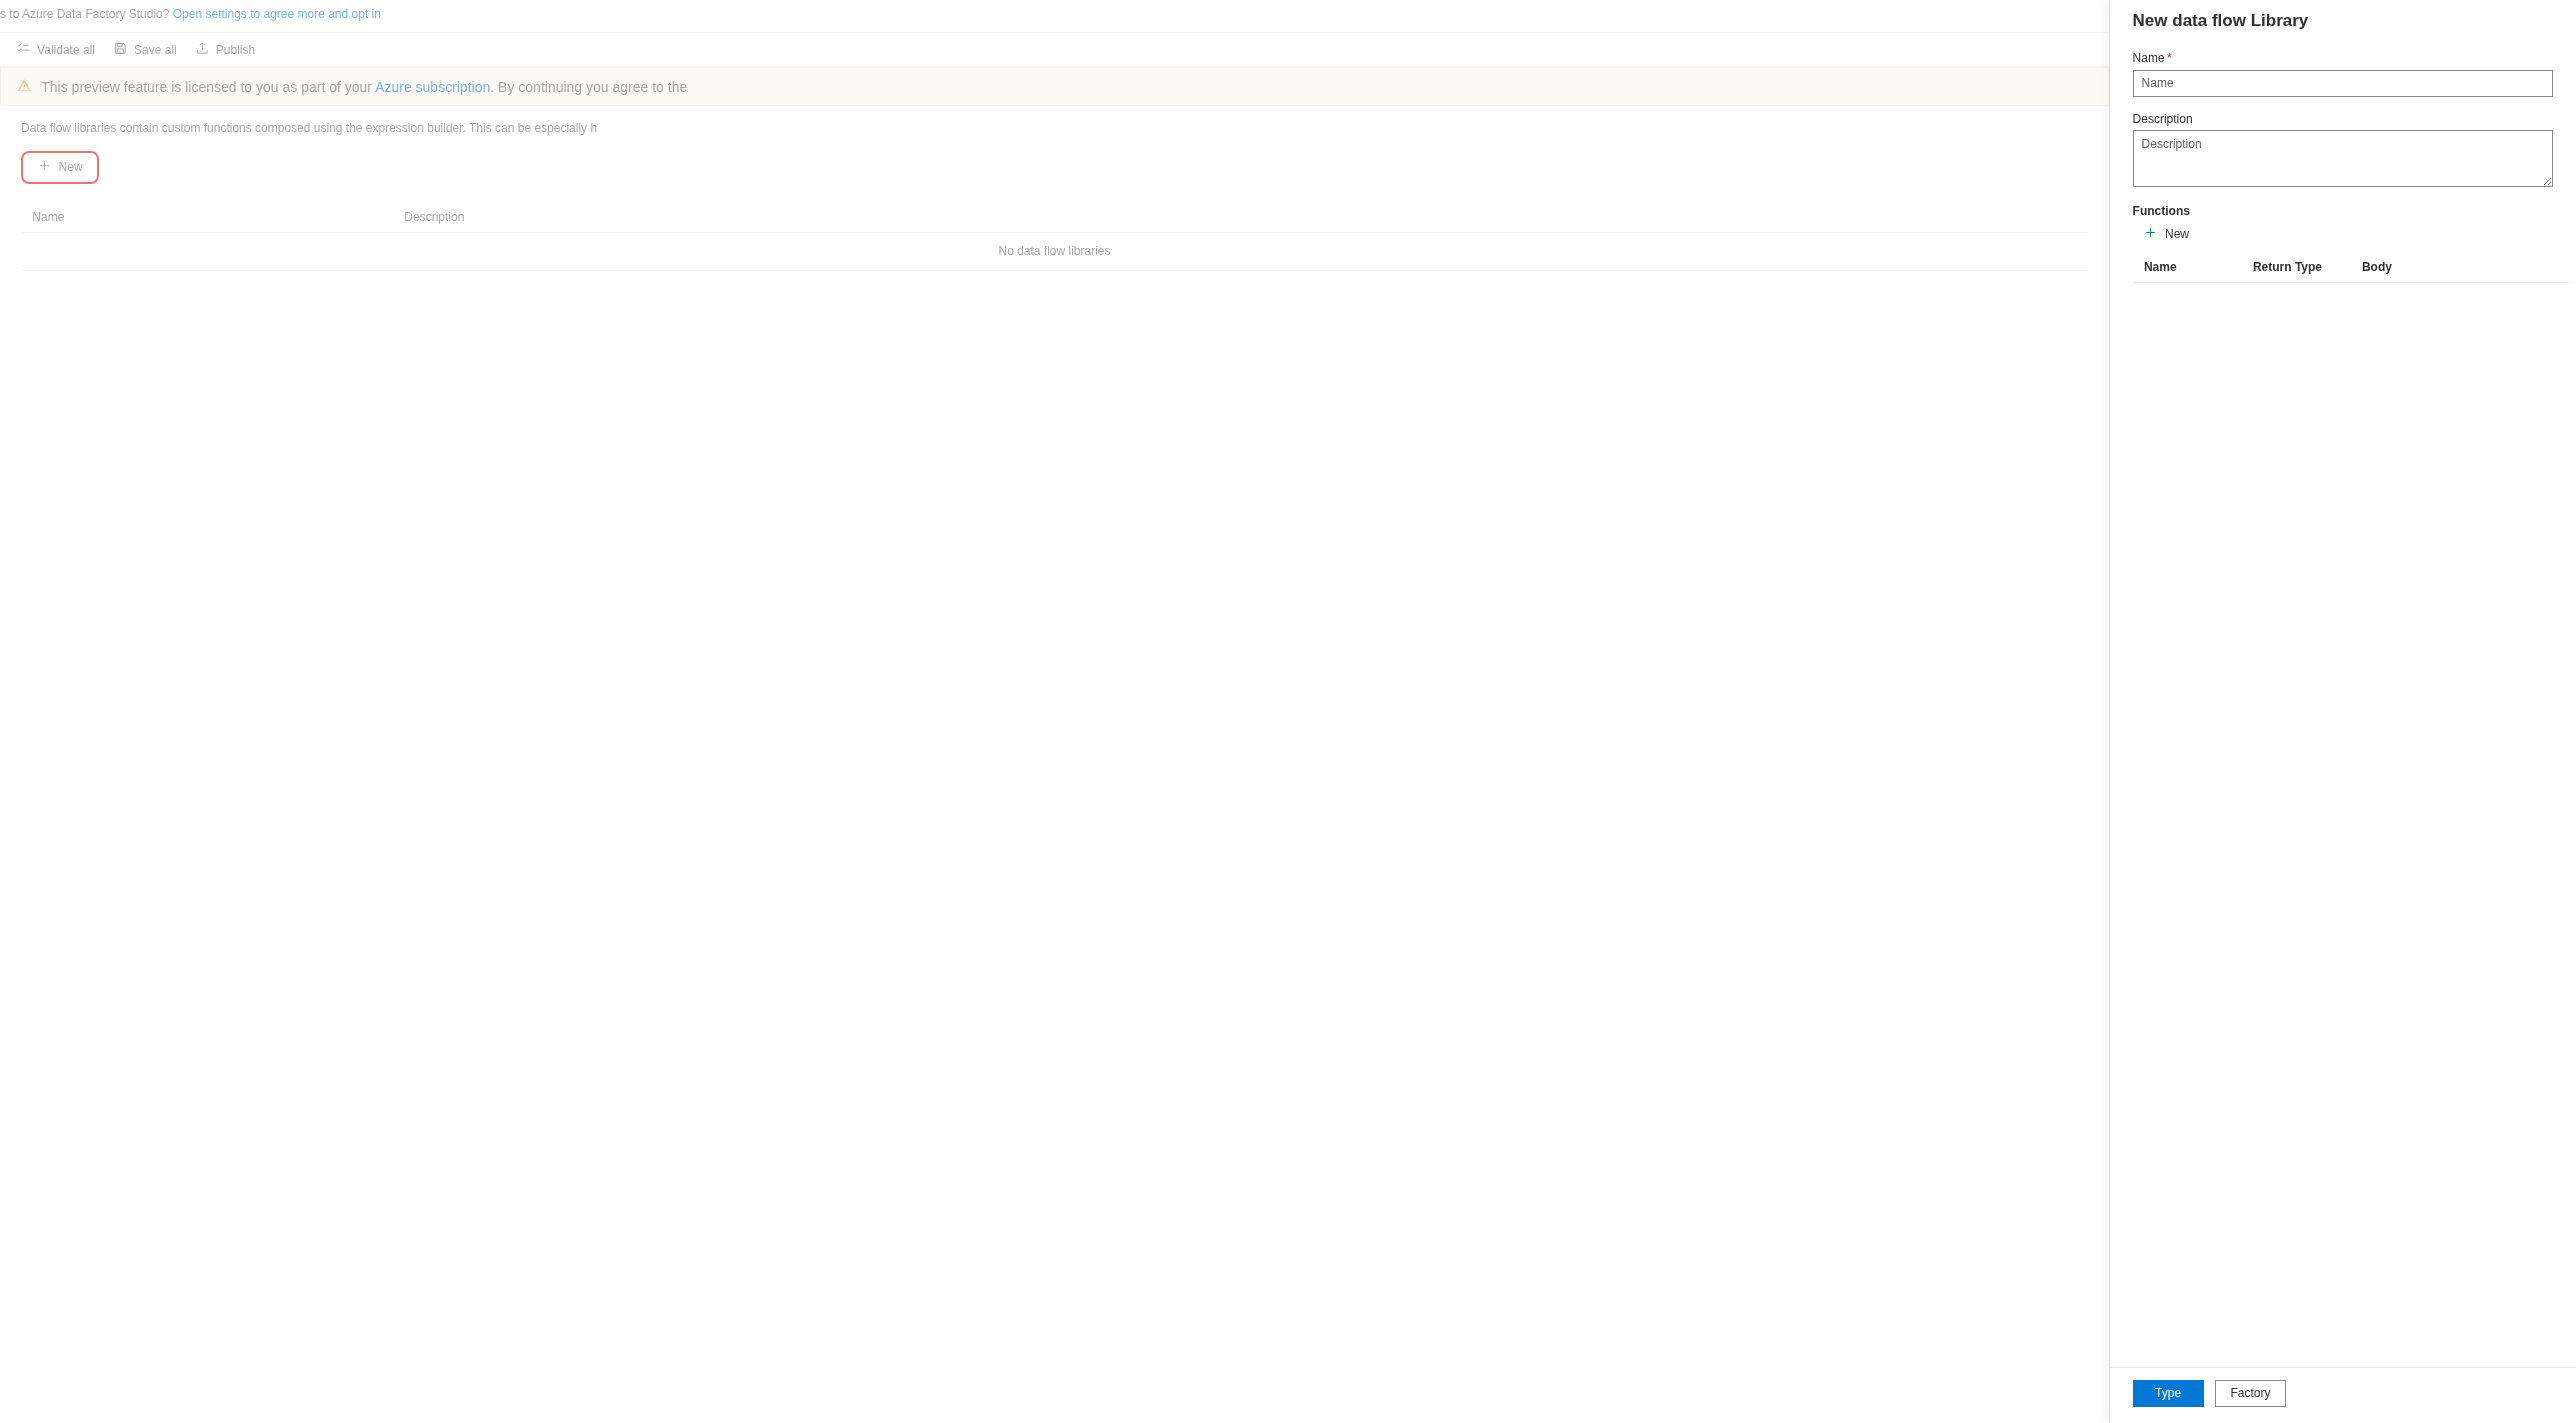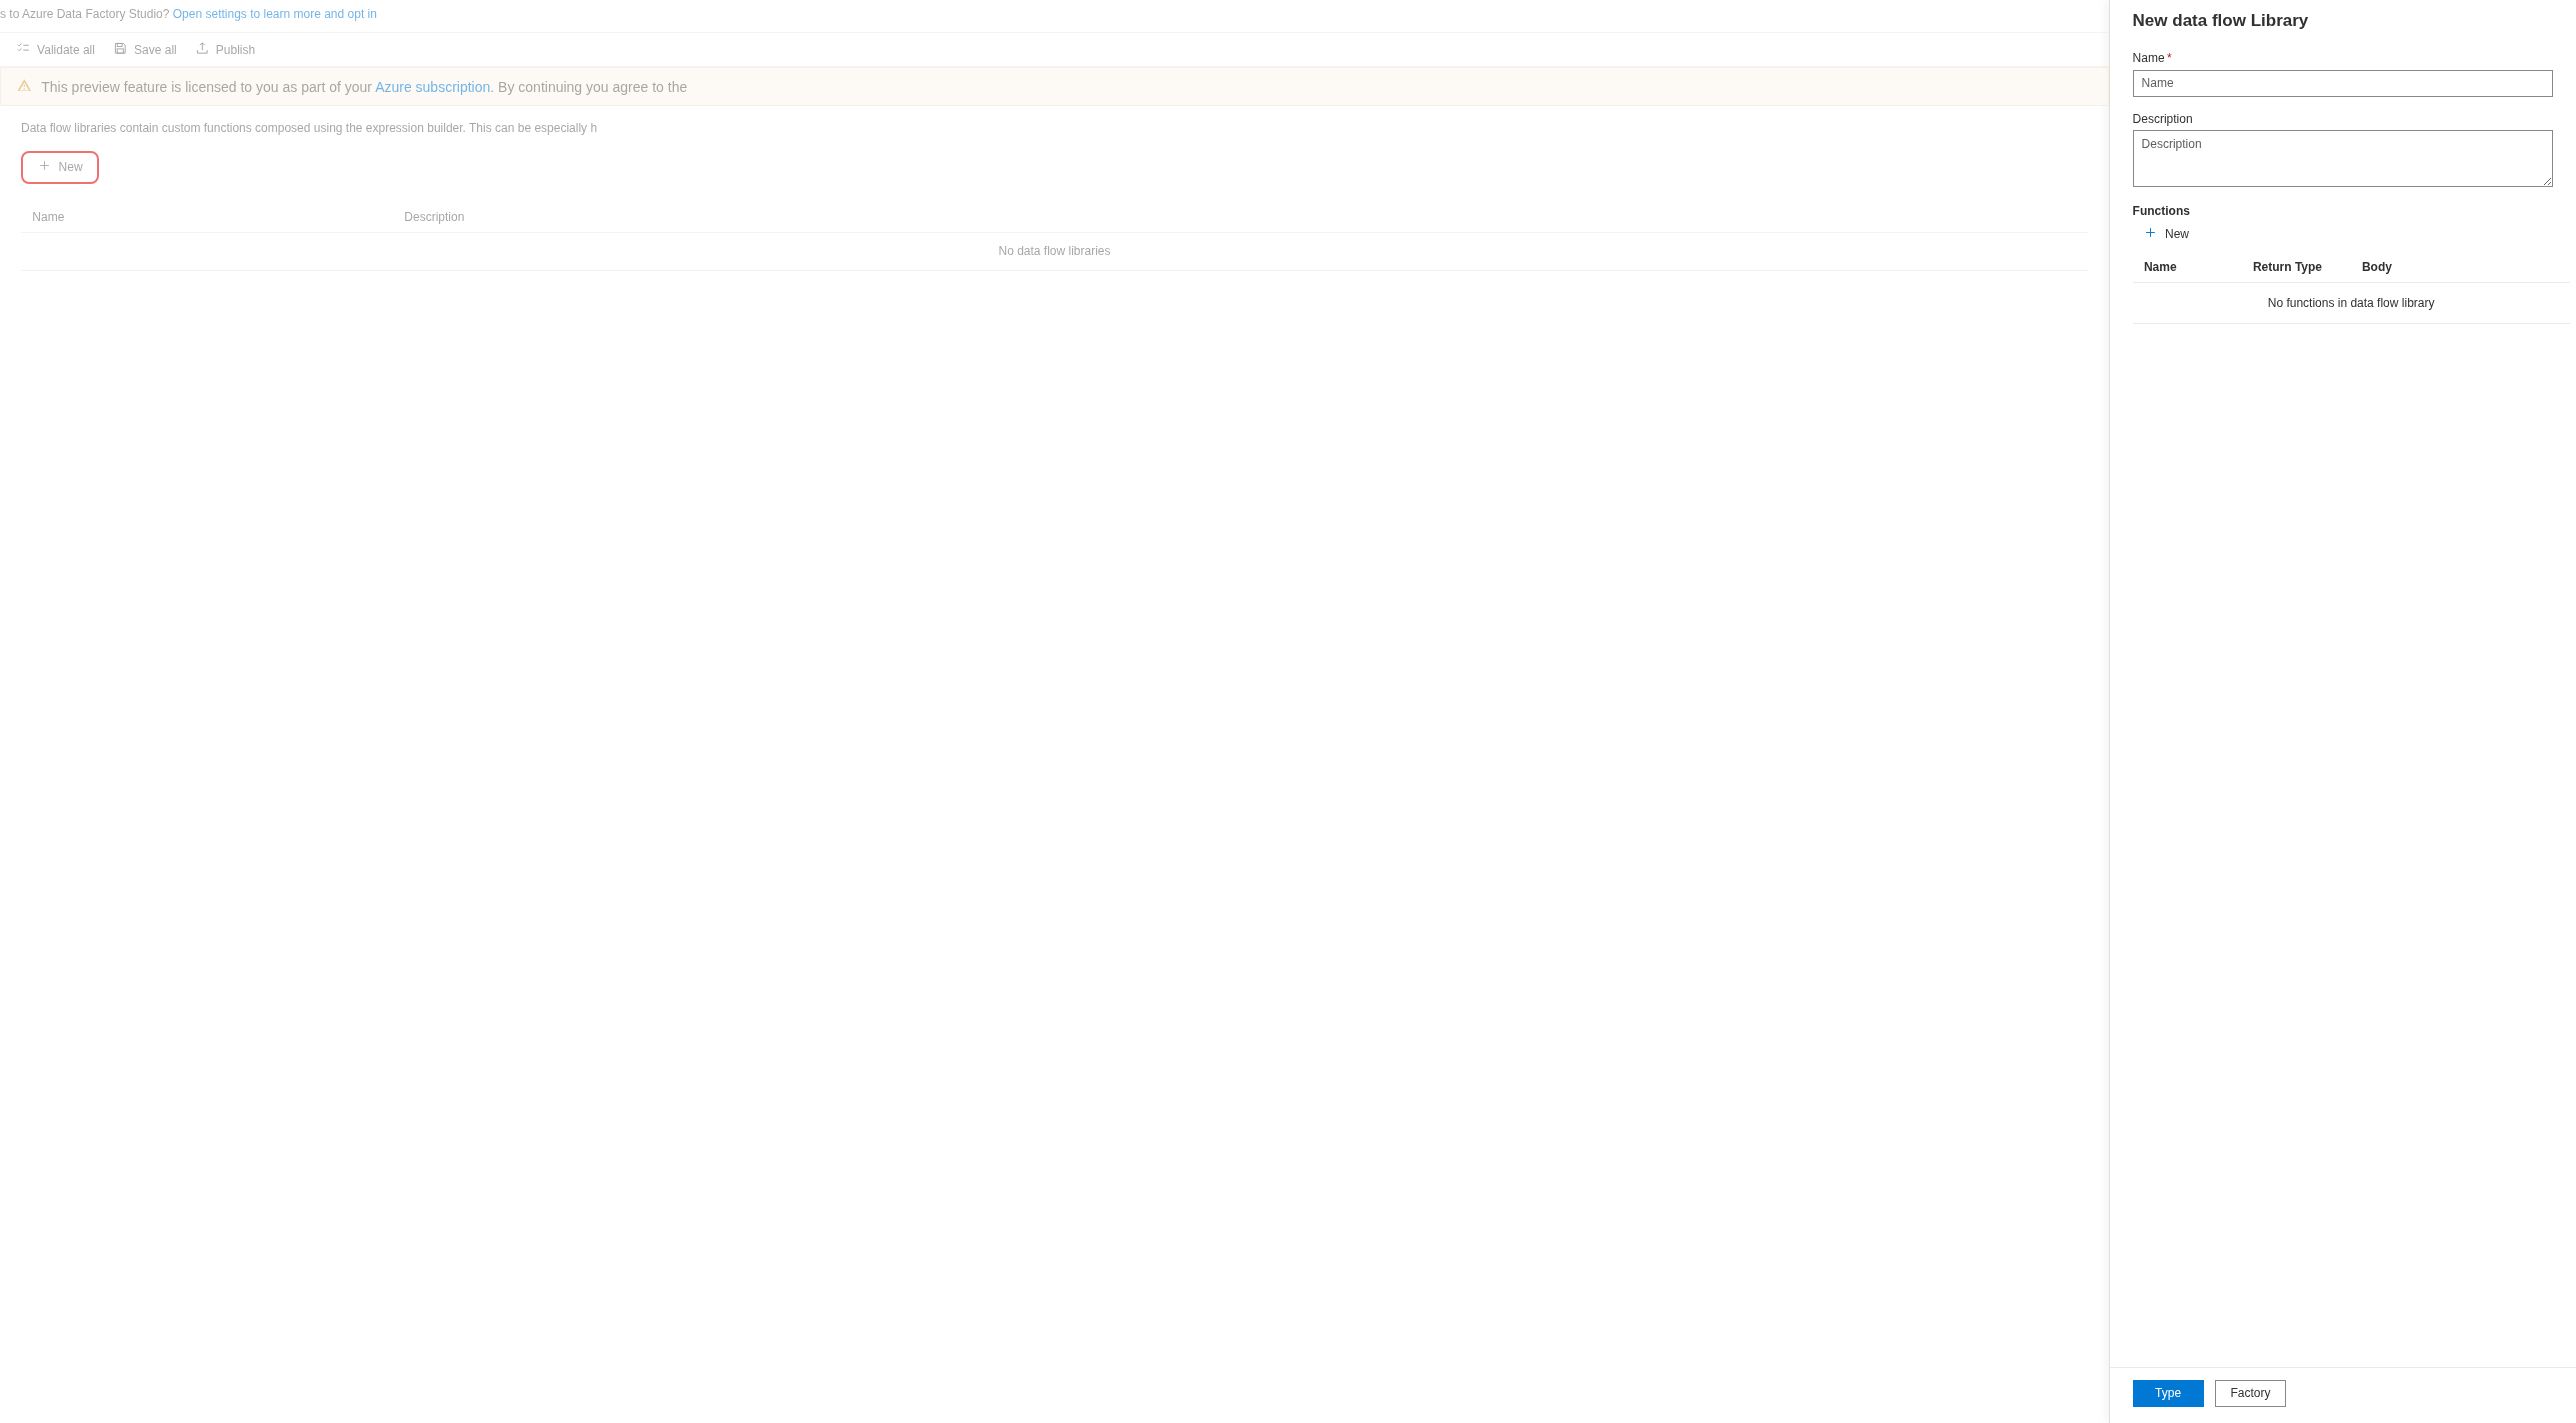--- a/index.html
+++ b/index.html
@@ -250,21 +250,21 @@
       border-color: #8a8886;
     }
   </style>
 </head>
 <body>
 
 <div class="container">
 
   <div class="main-content">
     <div class="banner-top">
-      <span>s to Azure Data Factory Studio? </span><span class="link">Open settings to learn more and opt in</span>
+      <span>s to Azure Data Factory Studio? </span><span class="link">Open settings to agree more and opt in</span>
     </div>
 
     <div class="toolbar">
       <div class="toolbar-item">
         <span>
           <svg viewBox="0 0 24 24" fill="none" stroke="#605e5c" stroke-width="1.6">
             <path d="M3 6l2 2 4-4"></path>
               <path d="M3 14l2 2 4-4"></path>
             <line x1="12" y1="7" x2="21" y2="7"></line>
               <line x1="12" y1="15" x2="21" y2="15"></line>
@@ -355,21 +355,20 @@
           </span>
           <span>New</span>
         </button>
 
         <div class="fn-table">
           <div class="fn-header">
             <div class="col-name">Name</div>
             <div class="col-ret">Return Type</div>
             <div class="col-body">Body</div>
           </div>
-          <div class="fn-empty">No functions in data flow library</div>
         </div>
       </div>
     </div>
 
     <div class="panel-footer">
       <button class="btn btn-primary">Type</button>
       <button class="btn btn-secondary">Factory</button>
     </div>
   </div>
 </div>

